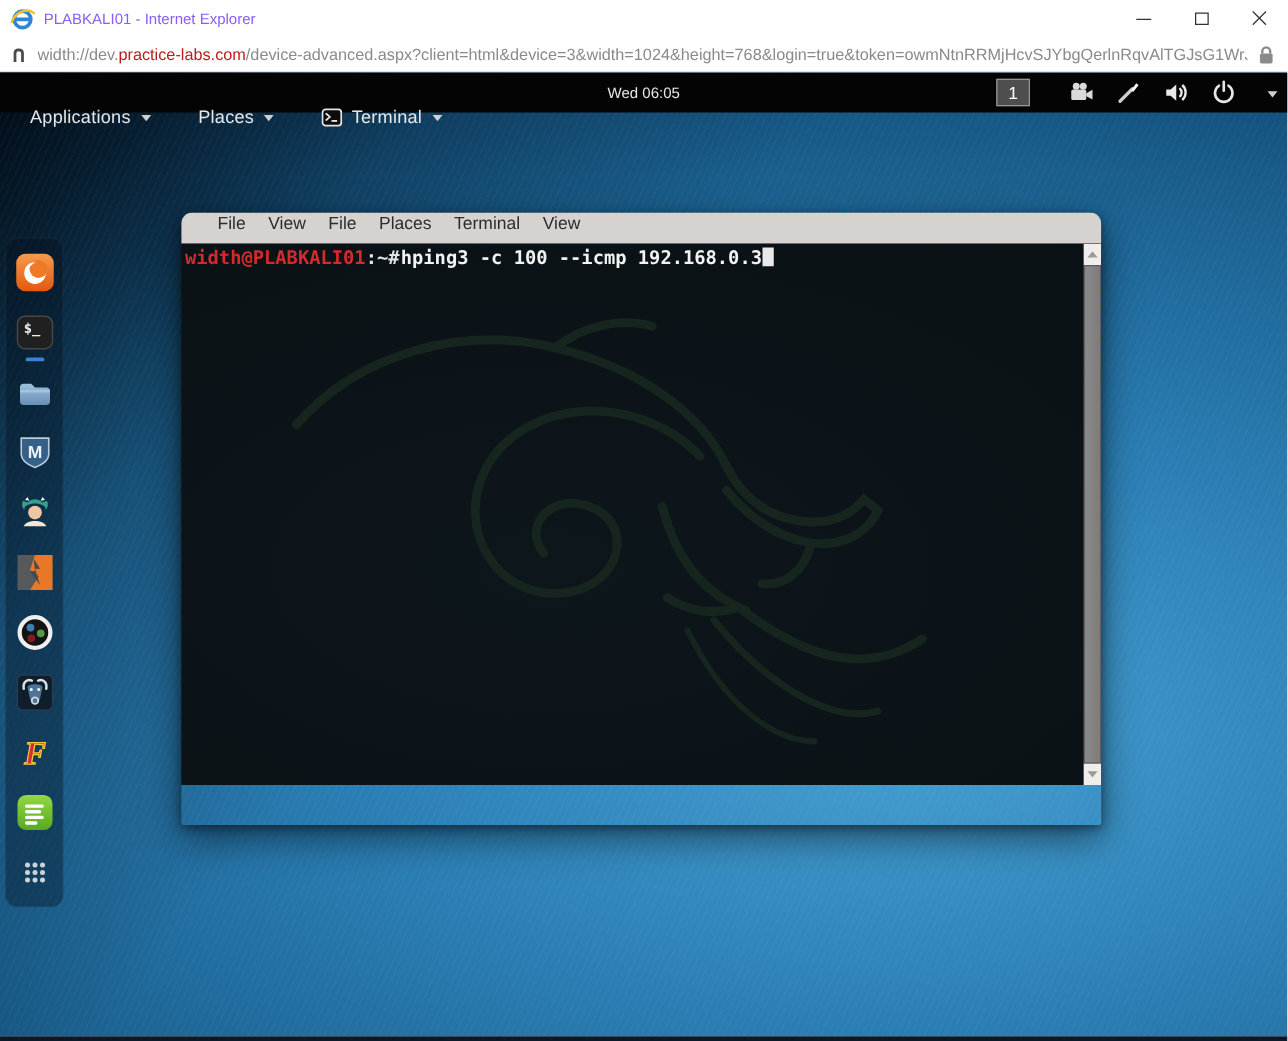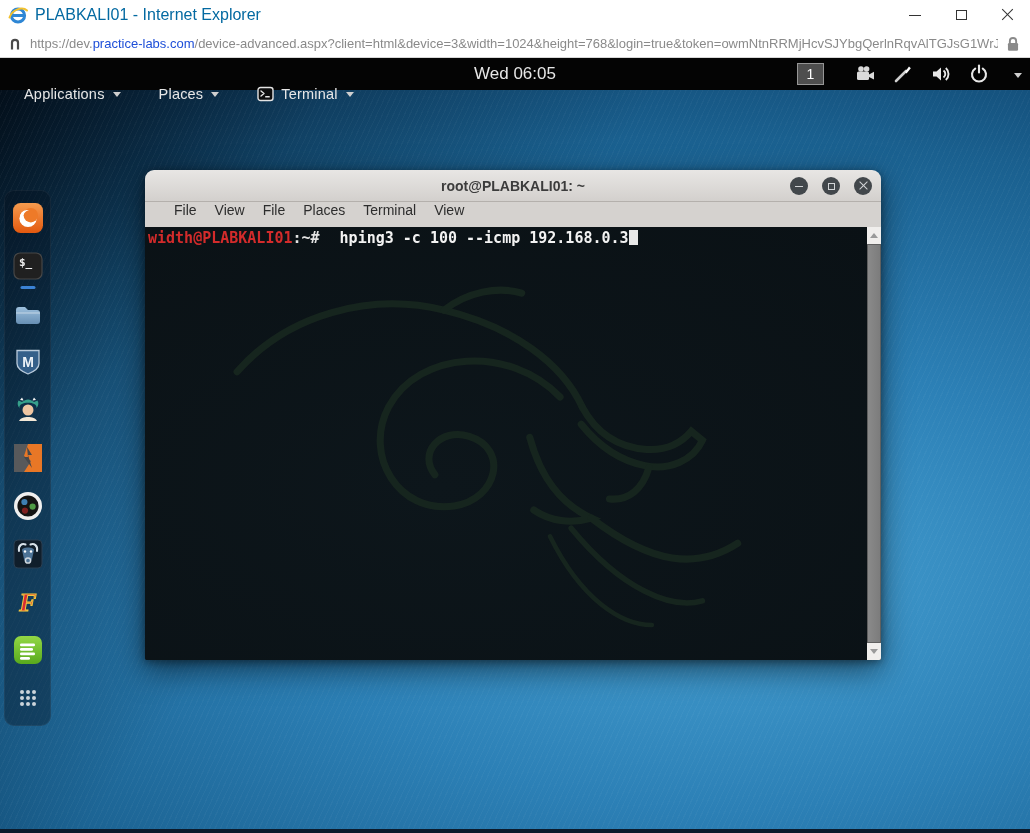--- a/index.html
+++ b/index.html
@@ -4,35 +4,35 @@
 <style>
   * { margin:0; padding:0; box-sizing:border-box; }
   html,body { width:1030px; height:833px; overflow:hidden; background:#fff;
               font-family:"Liberation Sans", sans-serif; }
   .screen { position:relative; width:1030px; height:833px; background:#fff; }
 
   
   .ie-titlebar { position:absolute; top:0; left:0; width:100%; height:30px;
                  background:#ffffff; display:flex; align-items:center; padding-left:8px; }
   .ie-logo { width:20px; height:20px; margin-right:7px; flex:0 0 auto; }
-  .ie-title { font-size:16px; color:#0369a1; }
+  .ie-title { font-size:12px; color:#8b5cf6; }
   .win-controls { position:absolute; right:0; top:0; height:30px; display:flex; }
   .wc { width:46px; height:30px; display:flex; align-items:center; justify-content:center; cursor:default; }
   .glyph-min { width:12px; height:0; border-top:1.6px solid #333; }
   .glyph-max { width:11px; height:10px; border:1.4px solid #333; }
   .glyph-close { position:relative; width:13px; height:13px; }
   .glyph-close i { position:absolute; left:-1px; top:5.5px; width:15px; height:0; border-top:1.5px solid #333; }
   .glyph-close i:first-child { transform:rotate(45deg); }
   .glyph-close i:last-child  { transform:rotate(-45deg); }
 
   .ie-urlbar { position:absolute; top:30px; left:0; width:100%; height:28px; background:#fff;
                border-bottom:1px solid #d7d7d7; display:flex; align-items:center; padding:0 8px; }
   .favicon { width:16px; height:16px; margin-right:6px; flex:0 0 auto; }
   .url { flex:1; font-size:13px; color:#8a8a8a; white-space:nowrap; overflow:hidden; }
-  .url .dom { color:#1d4ed8; }
+  .url .dom { color:#b91c1c; }
   .lockwrap { width:18px; height:18px; margin-left:6px; flex:0 0 auto; }
 
   
   .desktop { position:absolute; top:58px; left:0; width:1030px; height:771px; overflow:hidden;
     background:
       repeating-linear-gradient(115deg, rgba(255,255,255,0.030) 0 1px, rgba(255,255,255,0) 1px 5px),
       linear-gradient(128deg, rgba(1,6,12,0.88) 0%, rgba(1,6,12,0.25) 22%, rgba(1,6,12,0) 42%),
       radial-gradient(145% 105% at 70% 68%, #46a0d2 0%, #2c80b6 28%, #1a608f 55%, #0d3c63 78%, #071f38 95%, #05152a 100%);
   }
   .bottom-strip { position:absolute; top:829px; left:0; width:100%; height:4px; background:#0b1a2b; }
@@ -40,21 +40,21 @@
   
   .panel { position:absolute; top:0; left:0; width:100%; height:32px; background:#040404;
            display:flex; align-items:center; color:#e7e7e7; font-size:14.5px; }
   .panel-item { display:flex; align-items:center; height:100%; padding:16px 12px; cursor:default;margin-top:39px; }
   .panel-item .lbl { letter-spacing:0.2px; }
   .caret { width:0; height:0; border-left:4.5px solid transparent; border-right:4.5px solid transparent;
            border-top:5px solid #cfcfcf; margin-left:8px; margin-top:2px; }
   .term-mini { width:17px; height:16px; margin-right:7px; }
   .panel-left { display:flex; align-items:center; height:100%; padding-left:12px; gap:14px; }
   .panel-clock { position:absolute; left:50%; transform:translateX(-50%); top:0; height:32px;
-                 display:flex; align-items:center; font-size:17px; }
+                 display:flex; align-items:center; font-size:12px; }
   .panel-right { position:absolute; right:8px; top:0; height:32px; display:flex; align-items:center; gap:16px; }
   .ws-box { width:27px; height:22px; border:1px solid #969696; background:#4e4e4e; color:#fff;
             font-size:14px; display:flex; align-items:center; justify-content:center; margin-right:14px; }
   .tray-ic { width:22px; height:22px; display:flex; align-items:center; justify-content:center; }
 
   
   .dock { position:absolute; left:4px; top:132px; width:47px; height:536px;
           background:rgba(4,16,28,0.38); border:1px solid rgba(255,255,255,0.05); border-radius:10px;
           display:flex; flex-direction:column; align-items:center; justify-content:space-between;
           padding:11px 0; }
@@ -83,21 +83,21 @@
 
   .term-menubar { height:25px; background:#d5d2cf; display:flex; align-items:flex-start; padding-left:20px; }
   .term-menubar .mi { font-size:14px; color:#2d2d2d; padding:0 9px; }
 
   .term-body { position:relative; height:433px; background:#0b1216; overflow:hidden;
                background-image:radial-gradient(90% 80% at 40% 60%, #0d161b 0%, #0a1115 100%); }
   .prompt-line { position:absolute; top:3px; left:3px; white-space:pre;
                  font-family:"DejaVu Sans Mono", monospace; font-size:15px; font-weight:700; line-height:17px; }
   .p-user { color:#d32b2b; }
   .p-suffix { color:#e3e3e3; }
-  .p-cmd { color:#f2f2f2; margin-left:20px; }
+  .p-cmd { color:#f2f2f2; margin-left:1px; }
   .cursor { display:inline-block; width:9px; height:15px; background:#e8e8e8; vertical-align:-2px; }
 
   .dragon { position:absolute; left:82px; top:48px; width:545px; height:355px; opacity:0.9; }
 
   .scrollbar { position:absolute; right:0; top:0; width:14px; height:100%; background:#6f6f6f; }
   .sb-btn { position:absolute; left:0; width:14px; height:17px; background:#f0eeec;
             display:flex; align-items:center; justify-content:center; }
   .sb-up { top:0; } .sb-down { bottom:0; }
   .sb-up i { width:0; height:0; border-left:4px solid transparent; border-right:4px solid transparent; border-bottom:5px solid #9a9a9a; }
   .sb-down i { width:0; height:0; border-left:4px solid transparent; border-right:4px solid transparent; border-top:5px solid #9a9a9a; }
@@ -129,21 +129,21 @@
             <i></i>
           </span>
         </div>
     </div>
   </div>
 
   <div class="ie-urlbar">
     <svg class="favicon" viewBox="0 0 16 16">
       <path d="M4,13.5 V6.5 q0,-2.6 3,-2.6 q3,0 3,2.6 V13.5" fill="none" stroke="#4a4a4a" stroke-width="2.2"></path>
     </svg>
-    <div class="url"><span>https://dev.</span><span class="dom">practice-labs.com</span><span>/device-advanced.aspx?client=html&amp;device=3&amp;width=1024&amp;height=768&amp;login=true&amp;token=owmNtnRRMjHcvSJYbgQerlnRqvAlTGJsG1WrJY7he2YJHwfEJs</span></div>
+    <div class="url"><span>width://dev.</span><span class="dom">practice-labs.com</span><span>/device-advanced.aspx?client=html&amp;device=3&amp;width=1024&amp;height=768&amp;login=true&amp;token=owmNtnRRMjHcvSJYbgQerlnRqvAlTGJsG1WrJY7he2YJHwfEJs</span></div>
     <svg class="lockwrap" viewBox="0 0 16 16">
       <path d="M5.2,7 V5.4 a2.8,2.8 0 0 1 5.6,0 V7" fill="none" stroke="#8a8a8a" stroke-width="1.7"></path>
       <rect x="3.5" y="7" width="9" height="7" rx="1.2" fill="#8a8a8a"></rect>
     </svg>
   </div>
 
   <div class="desktop">
 
     <div class="panel">
       <div class="panel-left">
@@ -311,37 +311,20 @@
               <circle cx="22" cy="16" r="2"></circle>
             <circle cx="10" cy="22" r="2"></circle>
               <circle cx="16" cy="22" r="2"></circle>
               <circle cx="22" cy="22" r="2"></circle>
           </g>
         </svg>
       </div>
     </div>
 
     <div class="term-window">
-      <div class="term-titlebar">
-        <span class="term-title">root@PLABKALI01: ~</span>
-        <div class="term-btns">
-          <div class="tbtn">
-              <span class="g-min"></span>
-            </div>
-          <div class="tbtn">
-              <span class="g-max"></span>
-            </div>
-          <div class="tbtn">
-              <span class="g-close">
-                <i></i>
-                <i></i>
-              </span>
-            </div>
-        </div>
-      </div>
       <div class="term-menubar">
         <span class="mi">File</span>
         <span class="mi">View</span>
         <span class="mi">File</span>
         <span class="mi">Places</span>
         <span class="mi">Terminal</span>
         <span class="mi">View</span>
       </div>
       <div class="term-body">
         <svg class="dragon" viewBox="0 0 540 350">

